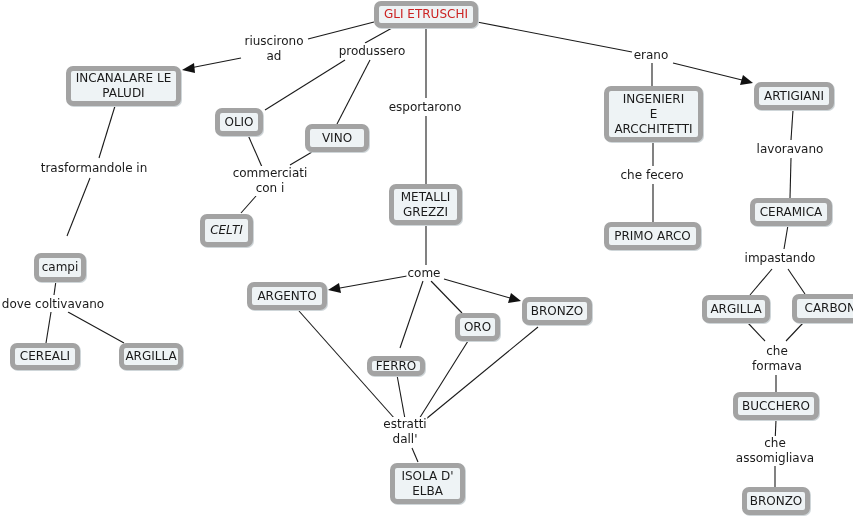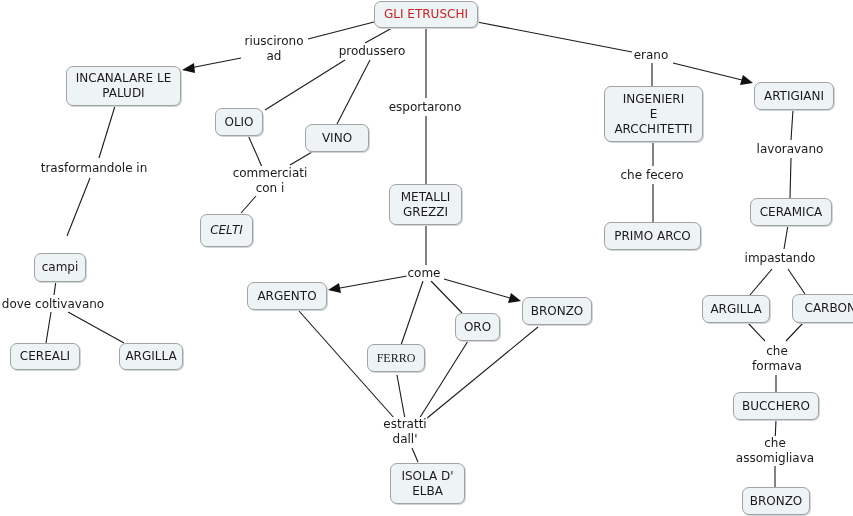--- a/index.html
+++ b/index.html
@@ -1,19 +1,19 @@
 <!DOCTYPE html>
 <html><head>
 <meta charset="utf-8">
 <style>
   html, body { margin:0; padding:0; background:#ffffff; }
   body { width:853px; height:516px; position:relative; overflow:hidden;
          font-family: "DejaVu Sans", "Liberation Sans", sans-serif; font-size:12px; color:#1a1a1a; }
   #canvas { position:absolute; left:0; top:0; width:853px; height:516px; }
-  .node { position:absolute; box-sizing:border-box; background:#eef3f5; border:1px solid #a3a3a3;
+  .node { position:absolute; box-sizing:border-box; background:#eef3f5; border:5px solid #a3a3a3;
           border-radius:7px; text-align:center; font-size:12px; line-height:15px;
           display:flex; align-items:center; justify-content:center; white-space:pre-line;
           box-shadow: 1px 1px 0 #cfd6d9; cursor:pointer; }
   .node.root { color:#cc2222; }
   .lbl { position:absolute; background:#ffffff; text-align:center; font-size:12px; line-height:15px;
          white-space:pre-line; padding:0 1px; transform:translate(-50%,-50%); }
   svg line { stroke:#1a1a1a; stroke-width:1.1; }
   svg polygon { fill:#111; }
 </style>
 </head>
@@ -106,21 +106,21 @@
 PALUDI</div>
 <div class="node" style="left:34px;top:237px;width:52px;height:29px;margin-top:16px;">campi</div>
 <div class="node" style="left:10px;top:343px;width:70px;height:27px;">CEREALI</div>
 <div class="node" style="left:119px;top:343px;width:64px;height:27px;">ARGILLA</div>
 <div class="node" style="left:215px;top:108px;width:48px;height:28px;">OLIO</div>
 <div class="node" style="left:305px;top:124px;width:64px;height:28px;">VINO</div>
 <div class="node" style="left:200px;top:214px;width:53px;height:33px;font-style:italic;">CELTI</div>
 <div class="node" style="left:389px;top:184px;width:73px;height:41px;">METALLI
 GREZZI</div>
 <div class="node" style="left:247px;top:282px;width:80px;height:28px;">ARGENTO</div>
-<div class="node" style="left:367px;top:344px;width:58px;height:28px;font-family:Liberation Serif, serif;">FERRO</div>
+<div class="node" style="left:367px;top:356px;width:58px;height:20px;">FERRO</div>
 <div class="node" style="left:455px;top:313px;width:45px;height:28px;">ORO</div>
 <div class="node" style="left:522px;top:297px;width:70px;height:28px;">BRONZO</div>
 <div class="node" style="left:390px;top:463px;width:75px;height:41px;">ISOLA  D'
 ELBA</div>
 <div class="node" style="left:604px;top:86px;width:99px;height:56px;">INGENIERI
 E
 ARCCHITETTI</div>
 <div class="node" style="left:604px;top:222px;width:97px;height:28px;">PRIMO ARCO</div>
 <div class="node" style="left:754px;top:82px;width:80px;height:28px;">ARTIGIANI</div>
 <div class="node" style="left:750px;top:198px;width:82px;height:28px;">CERAMICA</div>

